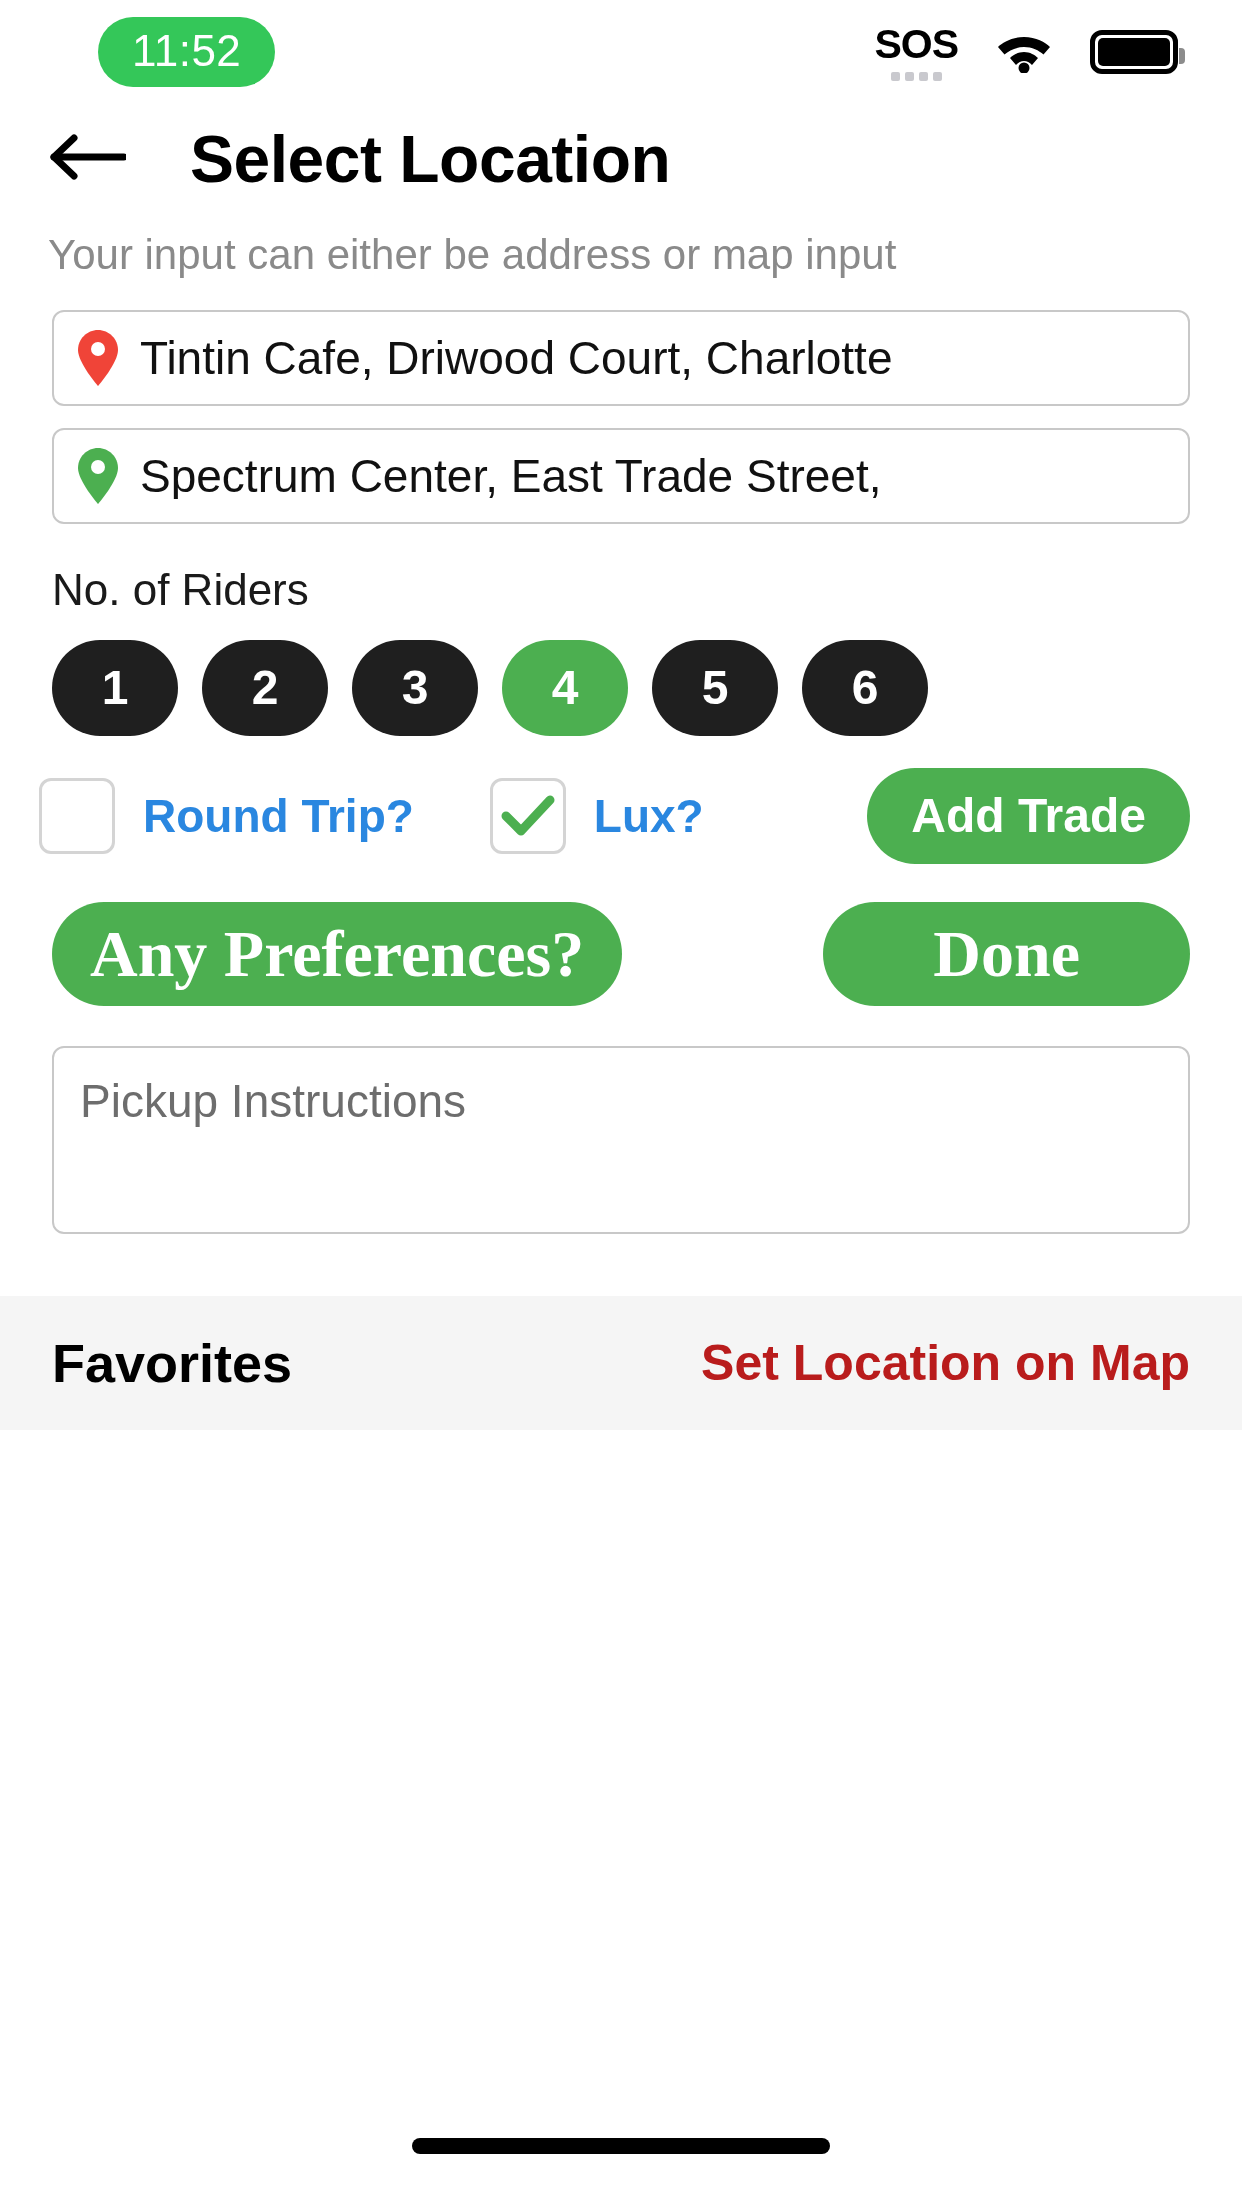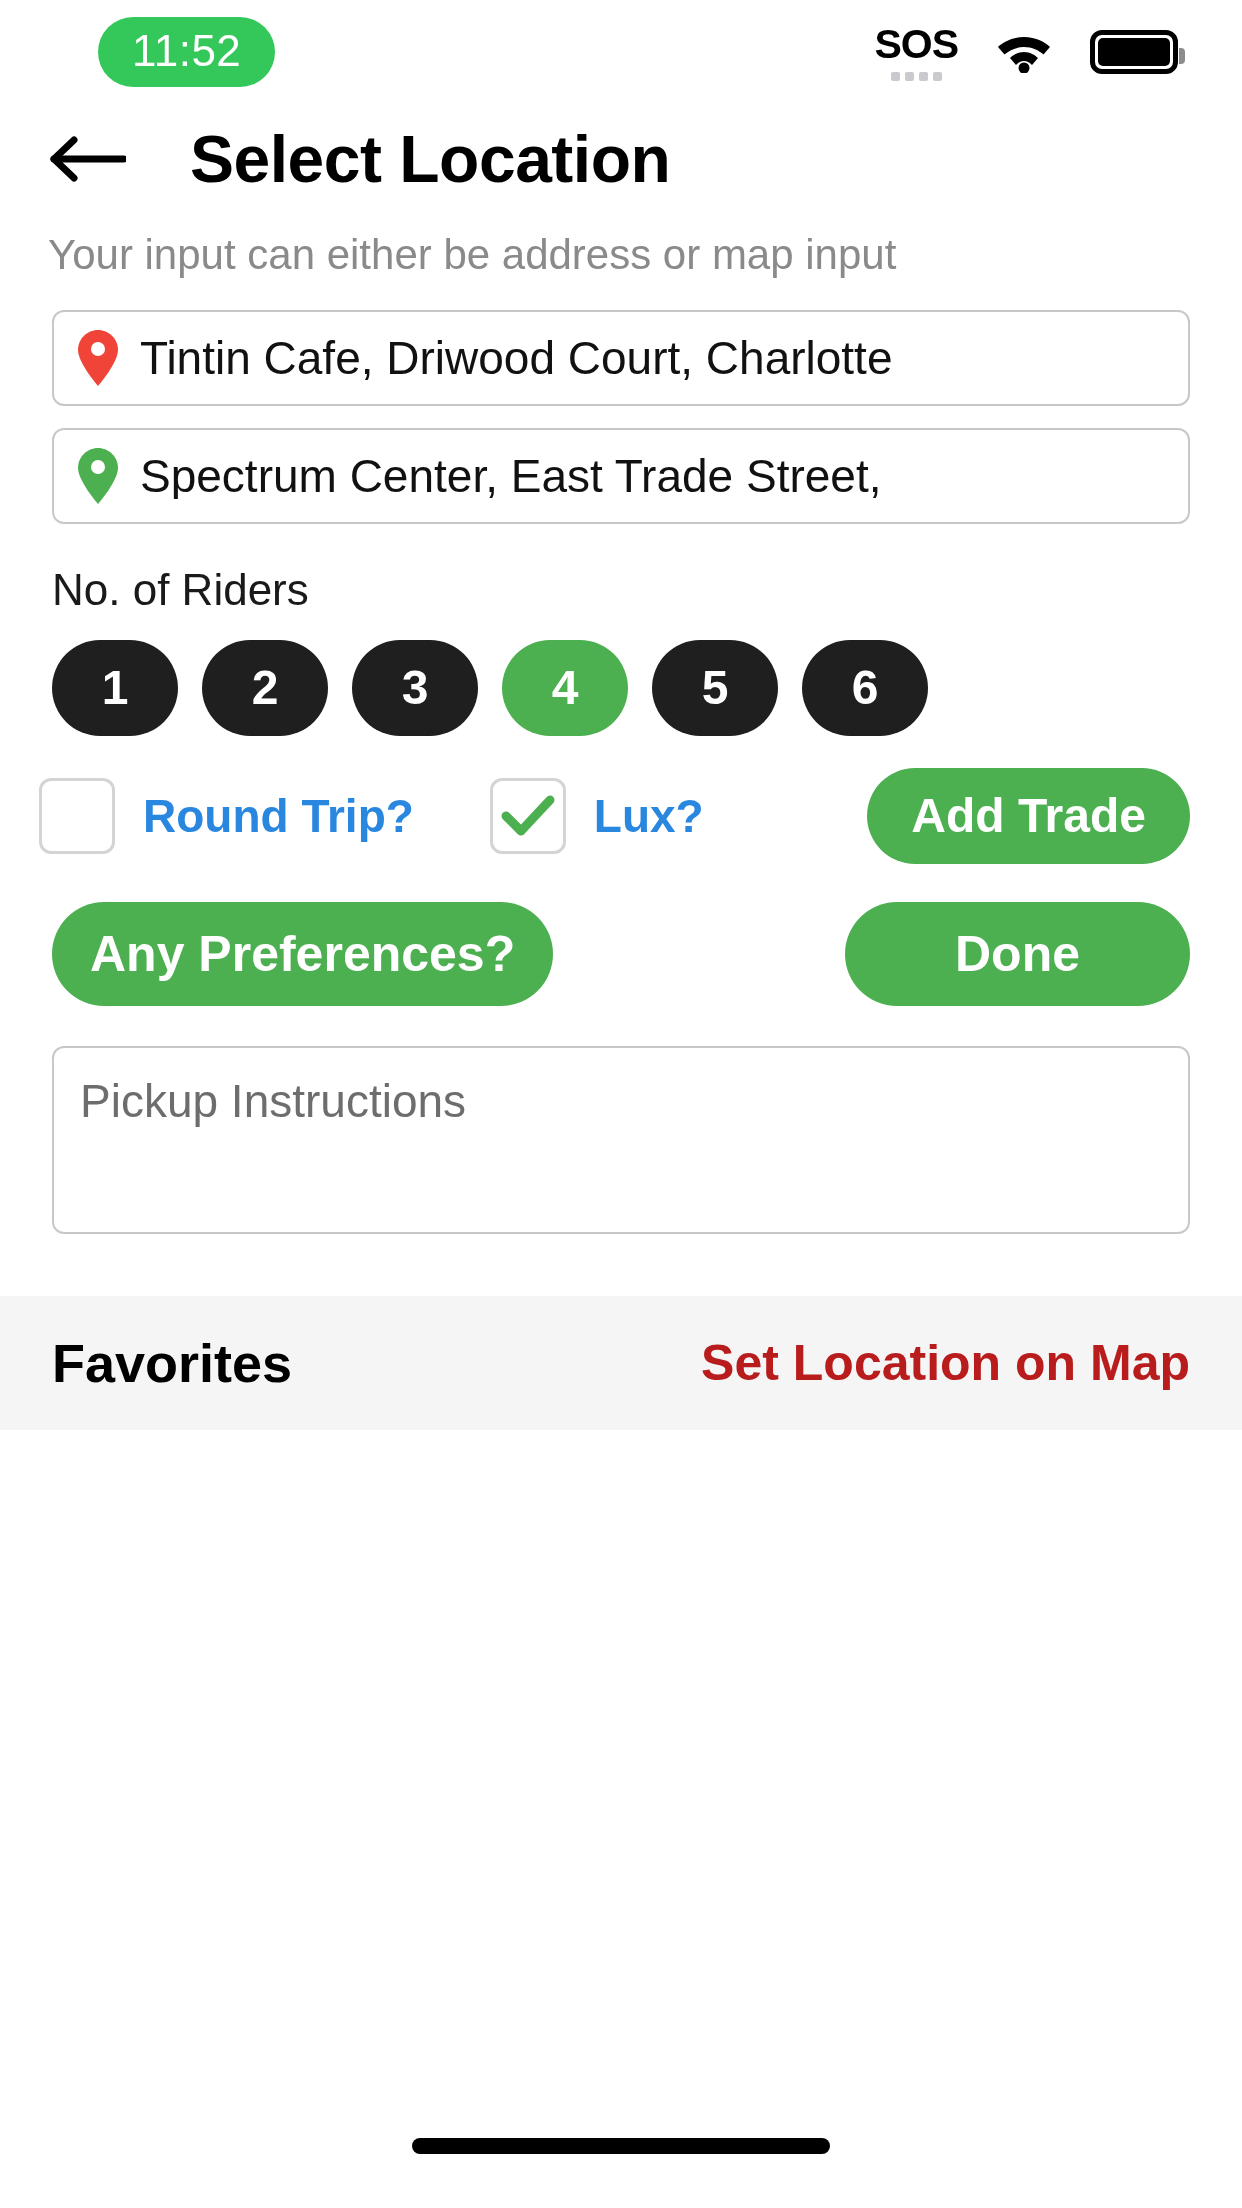--- a/index.html
+++ b/index.html
@@ -88,21 +88,20 @@
     display: block;
     width: 100%;
     height: 100%;
     background: #000;
     border-radius: 5px;
   }
 
   
   .header {
     display: flex;
-    align-items: center;
     padding: 22px 0 0 46px;
     gap: 62px;
     flex: 0 0 auto;
   }
   .back-arrow {
     width: 82px;
     height: 62px;
     display: flex;
     align-items: center;
     justify-content: center;
@@ -235,21 +234,21 @@
   }
 
   
   .action-row {
     display: flex;
     align-items: center;
     justify-content: space-between;
     padding: 38px 52px 0 52px;
     flex: 0 0 auto;
   }
-  .btn-wide { height: 104px; border-radius: 52px; padding: 0 38px; font-size: 50px; }
+  .btn-wide { height: 104px; border-radius: 52px; padding: 0 38px; font-size: 66px; font-family: Liberation Serif, serif; }
   .btn-done { padding: 0 110px; }
 
   
   .notes-wrap {
     padding: 40px 52px 0 52px;
     flex: 0 0 auto;
   }
   .notes {
     width: 100%;
     height: 188px;

